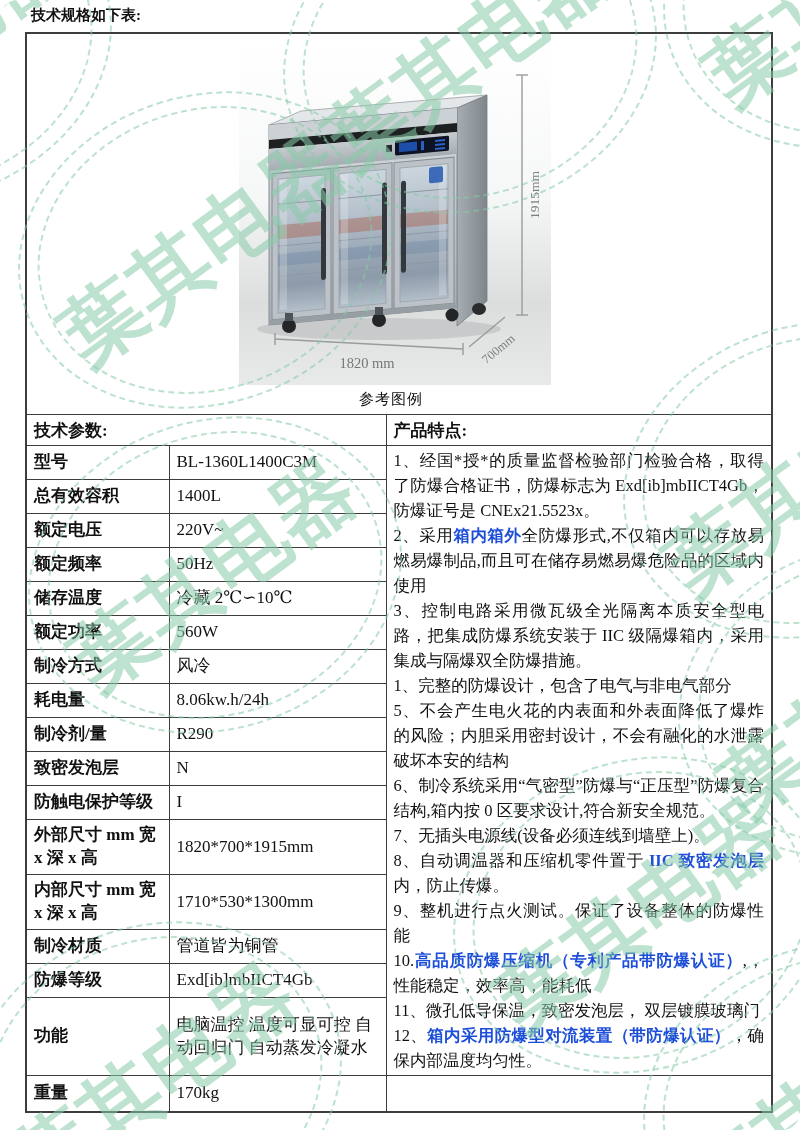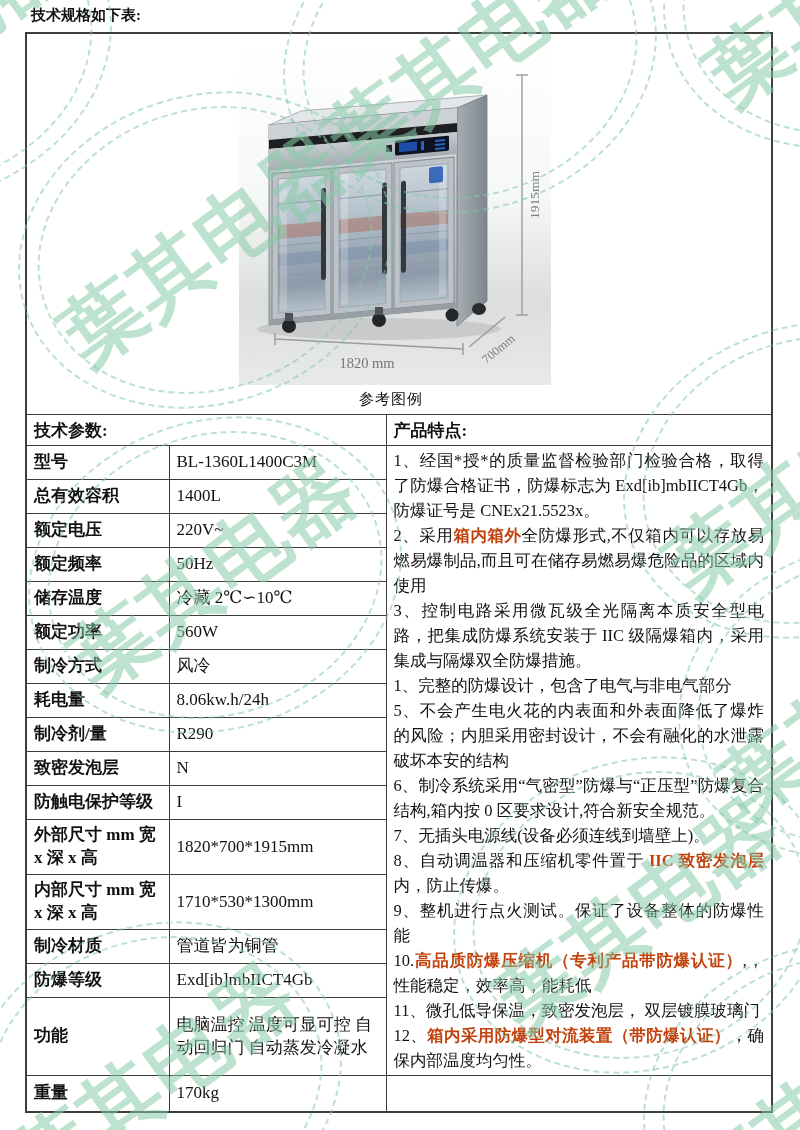--- a/index.html
+++ b/index.html
@@ -1,39 +1,39 @@
 <!DOCTYPE html>
 <html><head>
 <meta charset="utf-8">
 <style>
   html,body{margin:0;padding:0;background:#ffffff;}
   #page{
     position:relative;width:800px;height:1130px;overflow:hidden;
-    background:#ffffff;font-family:"Liberation Serif","DejaVu Serif",serif;color:#111;
+    background:#ffffff;font-family:"Liberation Serif","DejaVu Serif",serif;color:#111;border-radius:18px;
   }
   
   #doc-title{position:absolute;left:31px;top:6px;font-size:15px;font-weight:bold;z-index:2;}
   
   #spec-table{
     position:absolute;left:25px;top:32px;width:746px;z-index:2;
     border-collapse:collapse;table-layout:fixed;background:transparent;
   }
   #spec-table td{border:1.6px solid #3d3d3d;padding:1px 7px;vertical-align:middle;}
   #spec-table{border:2px solid #3d3d3d;}
   td.img-cell{height:378px;padding:0;position:relative;vertical-align:top;}
   td.sec-head{height:28px;font-size:17px;font-weight:bold;margin-top:12px;}
   td.p-label{font-size:17px;font-weight:bold;height:31px;line-height:1.35;}
   td.p-val{font-size:17px;line-height:1.3;}
   td.p-val.bold{font-weight:normal;}
   tr.r-tall td{height:52px;}
   tr.r-func td{height:75px;vertical-align:middle;}
   tr.r-weight td{height:33px;}
   td.feat-cell{vertical-align:top;padding:2px 8px 2px 8px;margin-left:28px;}
   .feature-item{font-size:16.5px;line-height:25px;text-align:justify;}
-  .feature-item .red{color:#c2410c;font-weight:bold;}
+  .feature-item .red{color:#1d4ed8;font-weight:bold;}
   
   #photo{
     position:absolute;left:212px;top:9px;width:312px;height:342px;
     background:linear-gradient(180deg,#ffffff 0%,#f6f7f7 45%,#dcdddd 76%,#e8e9e9 100%);
   }
   #fig-caption{
     position:absolute;left:0;right:16px;top:356px;text-align:center;font-size:15px;letter-spacing:1px;
   }
   
   .wm{position:absolute;width:380px;height:310px;pointer-events:none;z-index:5;}

